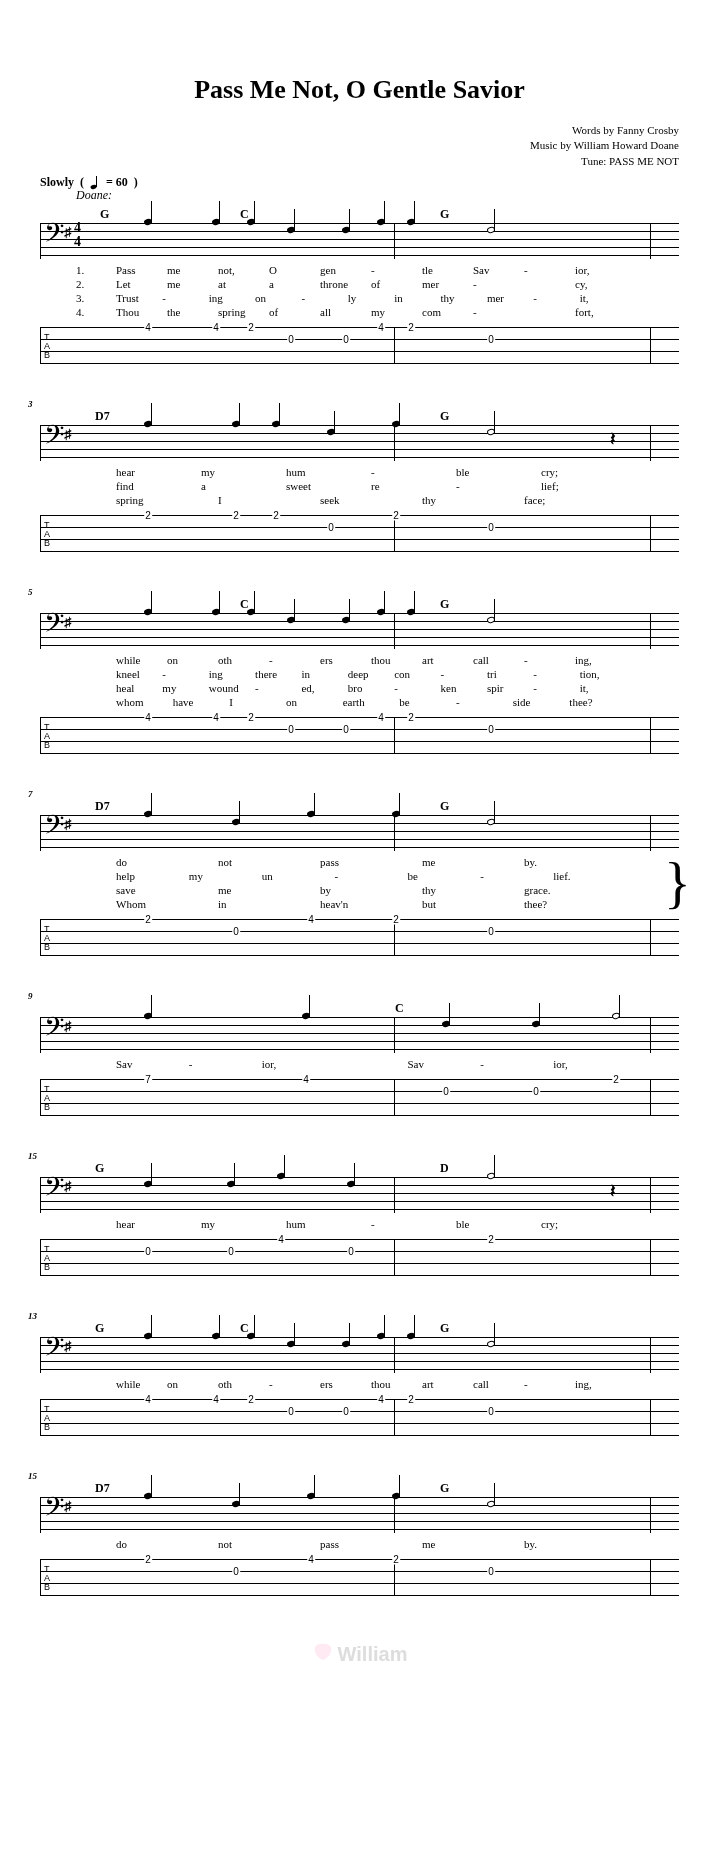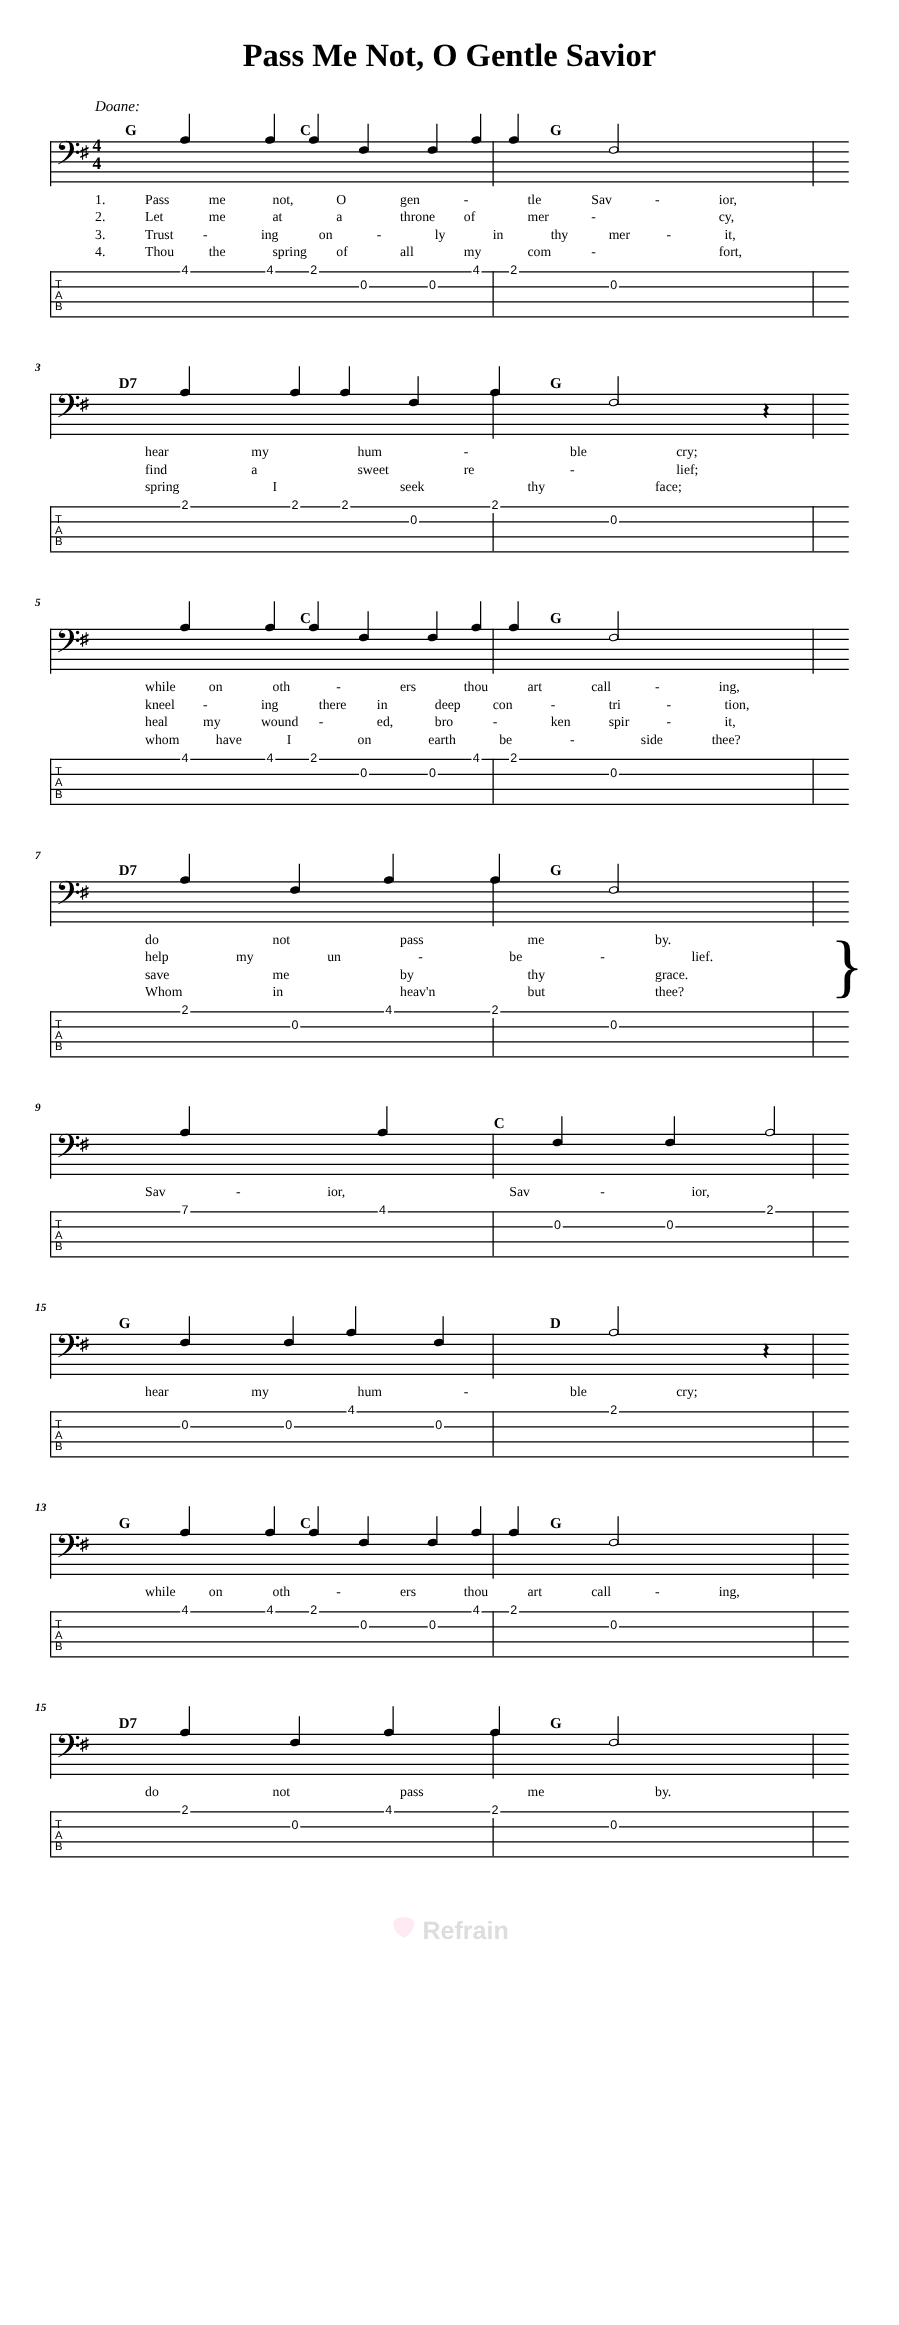--- a/index.html
+++ b/index.html
@@ -4,20 +4,21 @@
 <style>
   body {
     margin:0;
     background:#fff;
     font-family: Georgia, "Times New Roman", serif;
     color:#000;
     width:719px;
   }
   .page {
     padding:30px 40px 40px 40px;
+    margin-top:45px;
   }
   .title {
     text-align:center;
     font-weight:bold;
     font-size:26px;
     margin-bottom:18px;
   }
   .credits {
     text-align:right;
     font-size:11px;
@@ -204,21 +205,38 @@
   }
   .watermark svg { width:22px; height:22px; opacity:.35; }
 </style>
 </head>
 <body>
 
 <div class="page">
 
   <div class="title">Pass Me Not, O Gentle Savior</div>
 
+  <div class="credits">
+    <div>Words by Fanny Crosby</div>
+    <div>Music by William Howard Doane</div>
+    <div>Tune: PASS ME NOT</div>
+  </div>
 
+  <div class="tempo-row">
+    <span>Slowly</span>
+    <span>(</span>
+    <span class="note-icon">
+      <svg viewBox="0 0 10 14">
+          <ellipse cx="3.5" cy="11" rx="3" ry="2" fill="#000" transform="rotate(-15 3.5 11)"></ellipse>
+          <rect x="6" y="0" width="1" height="11" fill="#000"></rect>
+        </svg>
+    </span>
+    <span>= 60</span>
+    <span>)</span>
+  </div>
   <div class="section-label">Doane:</div>
 
   <div id="systems">
       <div class="system">
         <div class="chord-row" style="position:relative">
           <span style="position:absolute;left:60px">G</span>
           <span style="position:absolute;left:200px">C</span>
           <span style="position:absolute;left:400px">G</span>
         </div>
         <div class="staff">
@@ -704,15 +722,15 @@
         </div>
       </div>
     </div>
 
   <div class="watermark">
     <span>
       <svg viewBox="0 0 24 24">
           <path d="M12 3 C6 3 3 5 3 9 c0 6 5 10 9 12 4-2 9-6 9-12 0-4-3-6-9-6z" fill="#f06" opacity=".25"></path>
         </svg>
     </span>
-    <span>Refrain</span>
+    <span>William</span>
   </div>
 </div>
 
 </body></html>

